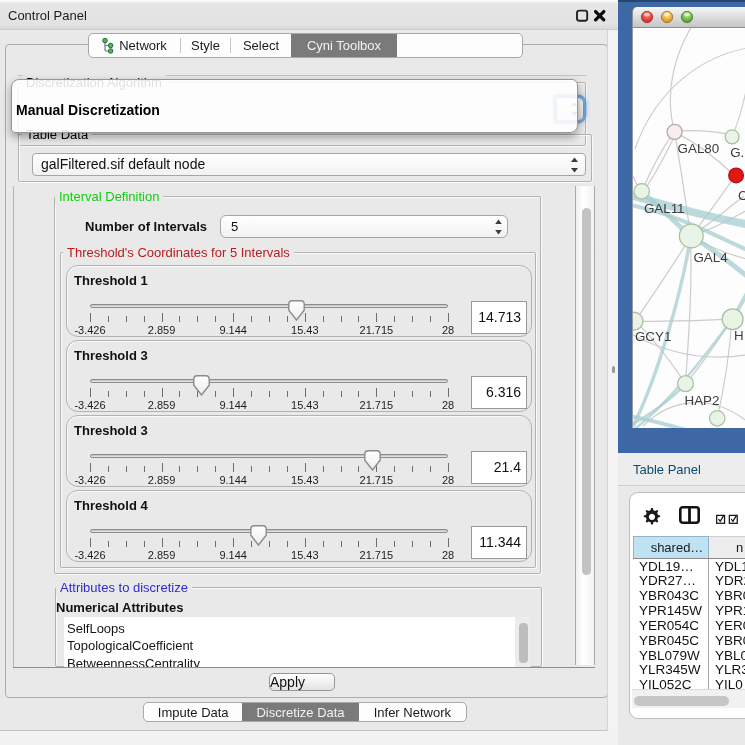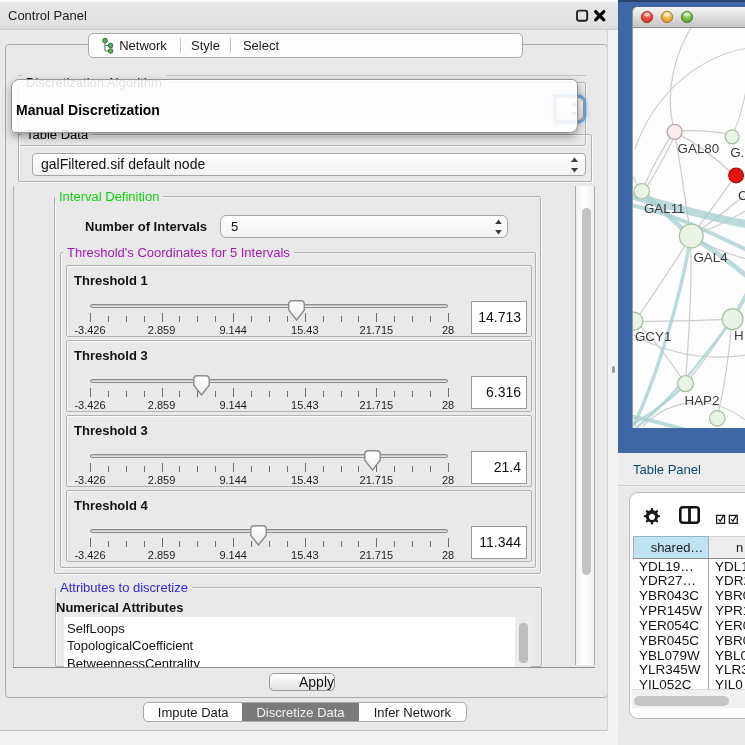--- a/index.html
+++ b/index.html
@@ -9,21 +9,21 @@
 #ltitle{left:0;top:0;width:618px;height:30px;background:linear-gradient(#ffffff,#e6e6e6 12%,#e2e2e2 85%,#d8d8d8);border-bottom:1px solid #cccccc}
 #ltitle span{position:absolute;left:8px;top:8px;font-size:13px;color:#1c1c1c}
 #outerpanel{left:5px;top:44px;width:603px;height:654px;border:1px solid #ababab;border-radius:4px;background:#e9e9e9}
 .tabbar{background:#fdfdfd;border:1px solid #a9a9a9;border-radius:5px;overflow:hidden;display:flex}
 .tabbar .tb{font-size:13px;color:#1a1a1a;display:flex;align-items:center;justify-content:center;position:relative}
 .tabbar .sep{width:1px;background:#c4c4c4;margin:4px 0}
 .tabbar .sel{background:#7a7a7a;color:#f2f2f2}
 .group{position:absolute;border:1px solid #b2b2b2;border-radius:2px;box-shadow:inset 1px 1px 0 rgba(255,255,255,.7),1px 1px 0 rgba(255,255,255,.7)}
 .group>.t{position:absolute;top:-8px;left:3px;background:#e9e9e9;padding:0 4px;font-size:13px;white-space:nowrap;line-height:15px}
 .combo{position:absolute;background:linear-gradient(#ffffff,#f2f2f2);border:1px solid #a6a6a6;border-radius:4px;font-size:13px;color:#111}
-.thr{position:absolute;left:66px;width:466px;height:72px;border:1px solid #b2b2b2;border-radius:2px;box-shadow:inset 1px 1px 0 rgba(255,255,255,.7)}
+.thr{position:absolute;left:66px;width:466px;height:72px;border:1px solid #b2b2b2;border-radius:12px;box-shadow:inset 1px 1px 0 rgba(255,255,255,.7)}
 .thr .ttl{position:absolute;left:7px;top:7px;font-size:13px;font-weight:bold;color:#111}
 .track{position:absolute;left:23px;top:38px;width:358px;height:4px;border:1px solid #8c8c8c;border-radius:2px;background:linear-gradient(#b9b9b9,#efefef)}
 .ticks{position:absolute;left:23px;top:50px;width:359px;height:6px;background:repeating-linear-gradient(90deg,#6e6e6e 0 1px,transparent 1px 17.9px)}
 .mtick{position:absolute;top:47px;width:1px;height:9px;background:#6e6e6e}
 .slab{position:absolute;top:58px;font-size:11px;color:#1d1d1d;transform:translateX(-50%);white-space:nowrap}
 .thumb{position:absolute;top:34px;width:17px;height:21px}
 .vbox{position:absolute;left:404px;top:35px;width:56px;height:33px;background:#fff;border:1px solid #989898;font-size:14px;color:#111;text-align:right;padding-right:5px;line-height:31px}
 #netsvg text{font-size:13.5px;fill:#3c3c3c;font-family:"Liberation Sans",sans-serif}
 .row{height:14.85px;font-size:13.5px;color:#131313;white-space:nowrap;display:flex}
 .row .c1{width:76px;padding-left:6px;overflow:hidden}
@@ -49,20 +49,21 @@
         <path d="M3,4 V14 M3,14 H8 M3,8.5 H8" stroke="#64808c" stroke-width="1.2" fill="none"></path>
         <circle cx="3" cy="3.6" r="2.3" fill="#55b257" stroke="#2e6e33"></circle>
         <circle cx="8.6" cy="8.5" r="2.3" fill="#55b257" stroke="#2e6e33"></circle>
         <circle cx="8.6" cy="14" r="2.3" fill="#55b257" stroke="#2e6e33"></circle>
       </svg>
     Network</div>
   <div class="sep"></div>
   <div class="tb" style="width:49px">Style</div>
   <div class="sep"></div>
   <div class="tb" style="width:60px">Select</div>
+  <div class="tb sel" style="width:106px">Cyni Toolbox</div>
 </div>
 
 <div class="ab" style="left:18px;top:75px;width:568px;height:1px;background:#c2c2c2"></div>
 <div class="group" style="left:18px;top:82px;width:568px;height:64px">
     <span class="t">Discretization Algorithm</span>
   </div>
 <div class="ab" style="left:556px;top:97px;width:28px;height:24px;background:linear-gradient(#f6f6f6,#dedede);border:1px solid #919191;border-radius:0 6px 6px 0;box-shadow:0 0 0 2.5px rgba(90,150,214,.8),0 0 5px 2px rgba(90,150,214,.5)"></div>
 <svg class="ab" style="left:570px;top:101px" width="9" height="16" viewBox="0 0 9 16">
     <path d="M4.5,1 L7.5,5 L1.5,5 Z" fill="#666"></path>
     <path d="M4.5,15 L7.5,11 L1.5,11 Z" fill="#666"></path>
@@ -83,21 +84,21 @@
     <span class="t" style="color:#0ed10e;left:0">Interval Definition</span>
   </div>
 <div class="ab" style="left:85px;top:219px;font-size:13px;font-weight:bold;color:#111">Number of Intervals</div>
 <div class="combo" style="left:220px;top:215px;width:288px;height:23px;line-height:21px;padding-left:10px;border-radius:6px">5
   <svg class="ab" style="right:4px;top:3px" width="9" height="16" viewBox="0 0 9 16">
       <path d="M4.5,0.5 L7.8,5 L1.2,5 Z" fill="#3c3c3c"></path>
       <path d="M4.5,15.5 L7.8,11 L1.2,11 Z" fill="#3c3c3c"></path>
     </svg>
 </div>
 <div class="group" style="left:60px;top:252px;width:476px;height:316px">
-    <span class="t" style="color:#a21caf;left:2px">Threshold's Coordinates for 5 Intervals</span>
+    <span class="t" style="color:#b91c1c;left:2px">Threshold's Coordinates for 5 Intervals</span>
   </div>
 
 <div id="thrs">
 <div class="thr" style="top:265px">
     <div class="ttl">Threshold 1</div>
     <div class="track"></div>
     <div class="ticks"></div>
     <div class="mtick" style="left:23px"></div>
       <div class="slab" style="left:23px">-3.426</div>
     <div class="mtick" style="left:94.6px"></div>
@@ -211,21 +212,21 @@
 <div class="ab" style="left:64px;top:617px;width:467px;height:50px;background:#fff;overflow:hidden">
   <div class="ab" style="right:0;top:0;width:16px;height:50px;background:#ececec"></div>
   <div style="font-size:13px;color:#151515;padding-left:3px;line-height:17.4px;padding-top:3px">SelfLoops<br>TopologicalCoefficient<br>BetweennessCentrality</div>
   <div class="ab" style="right:3px;top:6px;width:9px;height:40px;background:#bdbdbd;border-radius:4px"></div>
 </div>
 
 <div class="ab" style="left:575px;top:186px;width:20px;height:479px;border-left:1px solid #ababab;border-right:1px solid #ababab;background:linear-gradient(90deg,#efefef,#ffffff 40%,#f2f2f2)"></div>
 <div class="ab" style="left:582px;top:208px;width:9px;height:367px;background:#c2c2c2;border-radius:4.5px"></div>
 
 <div class="ab" style="left:13px;top:667px;width:582px;height:1px;background:#8f8f8f"></div>
-<div class="ab" style="left:269px;top:673px;width:66px;height:18px;background:linear-gradient(#ffffff,#e3e3e3);border:1px solid #969696;border-radius:5px;font-size:14px;color:#111;text-align:right;line-height:16px">Apply</div>
+<div class="ab" style="left:269px;top:673px;width:66px;height:18px;background:linear-gradient(#ffffff,#e3e3e3);border:1px solid #969696;border-radius:5px;font-size:14px;color:#111;text-align:left;line-height:16px">Apply</div>
 
 <div class="ab tabbar" style="left:143px;top:702px;width:324px;height:20px">
   <div class="tb" style="width:99px">Impute Data</div>
   <div class="tb sel" style="width:117px">Discretize Data</div>
   <div class="tb" style="width:108px">Infer Network</div>
 </div>
 <div class="ab" style="left:0;top:731px;width:618px;height:14px;background:#f2f2f2"></div>
 
 <div class="ab" style="left:612px;top:366px;width:3px;height:7px;background:#9a9a9a;border-radius:1.5px"></div>
 

